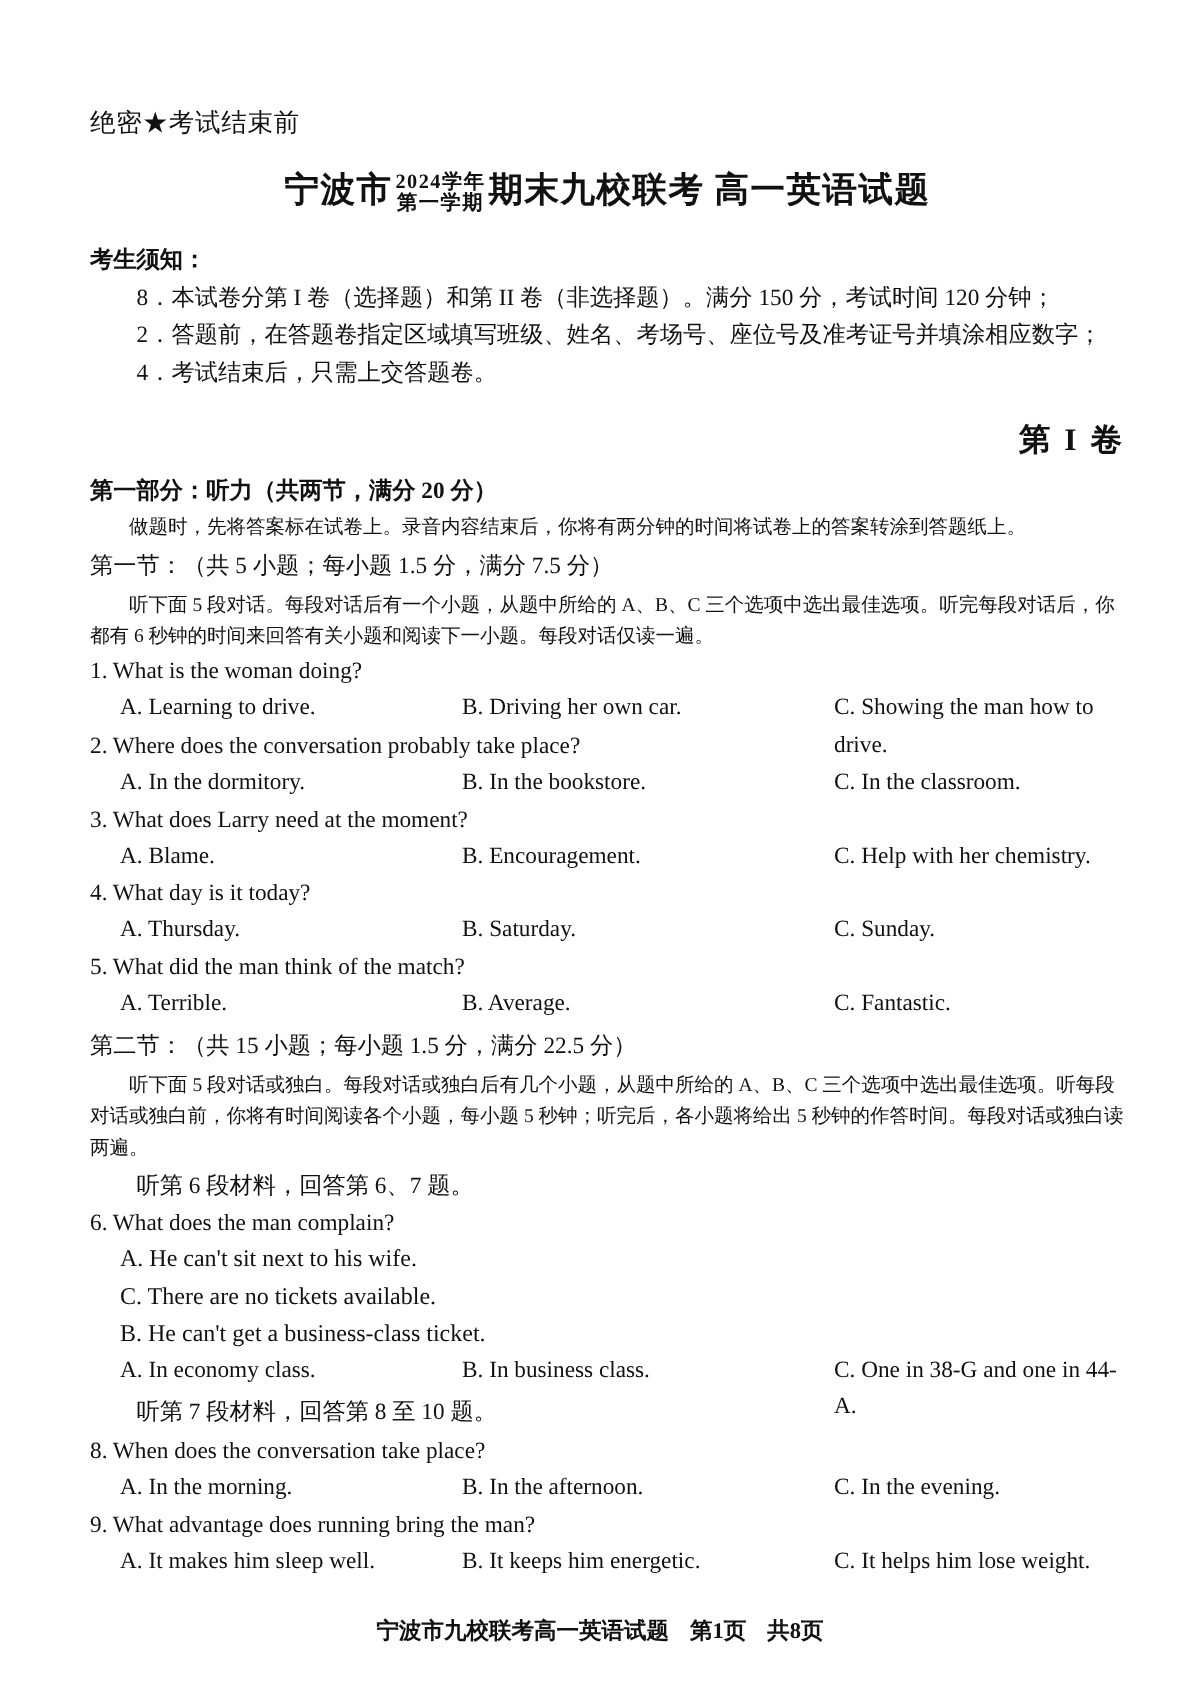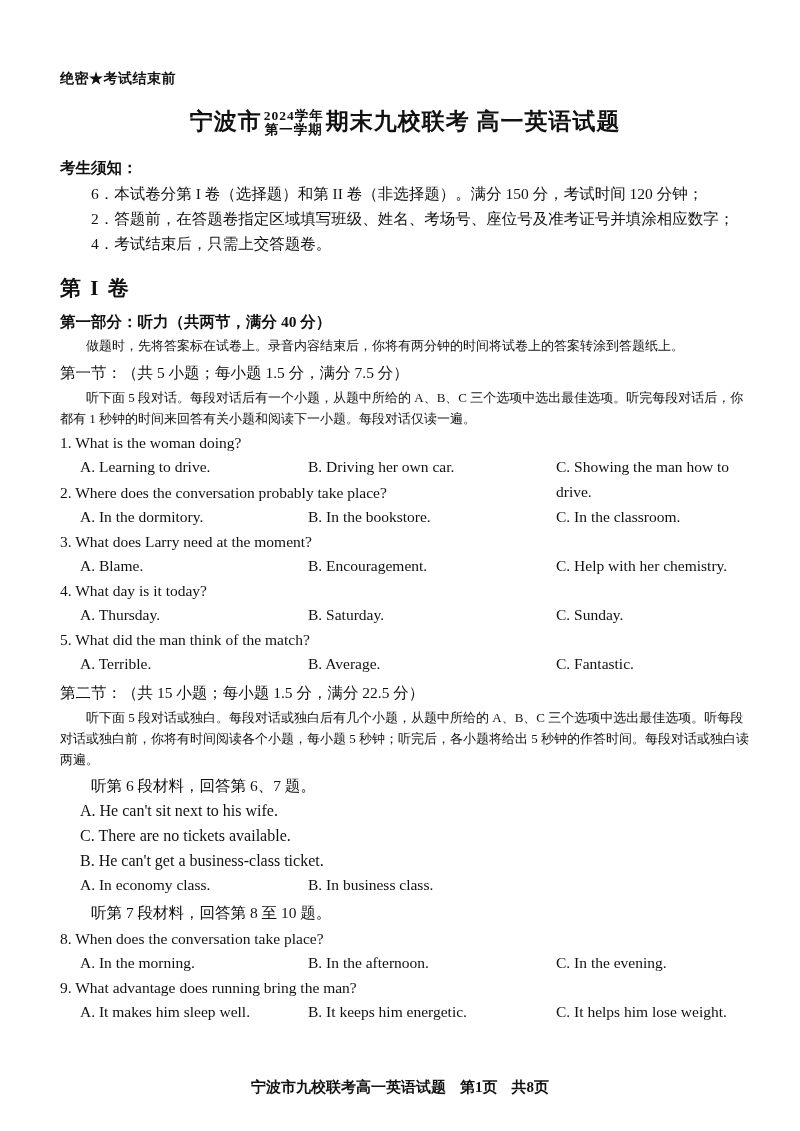--- a/index.html
+++ b/index.html
@@ -23,24 +23,23 @@
     padding: 0;
   }
   .inner {
     position: absolute;
     left: 60px;
     top: 70px;
     width: 690px;
   }
   .secret-line {
     font-family: "Liberation Serif", serif;
-    font-size: 14px;
+    font-size: 17px;
     letter-spacing: 0.5px;
     margin-bottom: 18px;
-    font-weight: bold;
   }
   .title-row {
     text-align: center;
     font-size: 23px;
     font-weight: bold;
     letter-spacing: 1px;
     margin: 6px 0 2px 0;
     white-space: nowrap;
   }
   .title-row .city { font-size: 23px; }
@@ -63,21 +62,21 @@
   }
   .notice-list {
     margin: 2px 0 0 0;
     padding: 0;
     list-style: none;
     font-size: 15.5px;
     line-height: 1.62;
   }
   .notice-list li { text-indent: 2em; }
   .juan-title {
-    text-align: left;
+    text-align: right;
     font-size: 21px;
     font-weight: bold;
     margin: 18px 0 10px 0;
     letter-spacing: 2px;
   }
   .part-head {
     font-size: 15.5px;
     font-weight: bold;
     margin-top: 8px;
   }
@@ -136,32 +135,32 @@
   <div class="inner">
 
     <div class="secret-line">绝密★考试结束前</div>
 
     <div class="title-row">
       <span class="city">宁波市</span><span class="stack"><span>2024学年</span><span>第一学期</span></span><span>期末九校联考  高一英语试题</span>
     </div>
 
     <div class="notice-head">考生须知：</div>
     <ul class="notice-list">
-      <li>6．本试卷分第 I 卷（选择题）和第 II 卷（非选择题）。满分 150 分，考试时间 120 分钟；</li>
+      <li>8．本试卷分第 I 卷（选择题）和第 II 卷（非选择题）。满分 150 分，考试时间 120 分钟；</li>
       <li>2．答题前，在答题卷指定区域填写班级、姓名、考场号、座位号及准考证号并填涂相应数字；</li>
       <li>4．考试结束后，只需上交答题卷。</li>
     </ul>
 
     <div class="juan-title">第 I 卷</div>
 
-    <div class="part-head">第一部分：听力（共两节，满分 40 分）</div>
+    <div class="part-head">第一部分：听力（共两节，满分 20 分）</div>
     <div class="para">做题时，先将答案标在试卷上。录音内容结束后，你将有两分钟的时间将试卷上的答案转涂到答题纸上。</div>
 
     <div class="sec-head">第一节：（共 5 小题；每小题 1.5 分，满分 7.5 分）</div>
-    <div class="para">听下面 5 段对话。每段对话后有一个小题，从题中所给的 A、B、C 三个选项中选出最佳选项。听完每段对话后，你都有 1 秒钟的时间来回答有关小题和阅读下一小题。每段对话仅读一遍。</div>
+    <div class="para">听下面 5 段对话。每段对话后有一个小题，从题中所给的 A、B、C 三个选项中选出最佳选项。听完每段对话后，你都有 6 秒钟的时间来回答有关小题和阅读下一小题。每段对话仅读一遍。</div>
 
     <div class="q"><span>1.</span> <span>What is the woman doing?</span></div>
     <div class="opts">
       <span class="oa">A. Learning to drive.</span>
       <span class="ob">B. Driving her own car.</span>
       <span class="oc">C. Showing the man how to drive.</span>
     </div>
 
     <div class="q"><span>2.</span> <span>Where does the conversation probably take place?</span></div>
     <div class="opts">
@@ -189,27 +188,29 @@
       <span class="oa">A. Terrible.</span>
       <span class="ob">B. Average.</span>
       <span class="oc">C. Fantastic.</span>
     </div>
 
     <div class="sec-head">第二节：（共 15 小题；每小题 1.5 分，满分 22.5 分）</div>
     <div class="para">听下面 5 段对话或独白。每段对话或独白后有几个小题，从题中所给的 A、B、C 三个选项中选出最佳选项。听每段对话或独白前，你将有时间阅读各个小题，每小题 5 秒钟；听完后，各小题将给出 5 秒钟的作答时间。每段对话或独白读两遍。</div>
 
     <div class="mat-line">听第 6 段材料，回答第 6、7 题。</div>
 
+    <div class="q"><span>6.</span> <span>What does the man complain?</span></div>
     <div class="optline">A. He can't sit next to his wife.</div>
     <div class="optline">C. There are no tickets available.</div>
     <div class="optline">B. He can't get a business-class ticket.</div>
 
     <div class="opts">
       <span class="oa">A. In economy class.</span>
       <span class="ob">B. In business class.</span>
+      <span class="oc">C. One in 38-G and one in 44-A.</span>
     </div>
 
     <div class="mat-line">听第 7 段材料，回答第 8 至 10 题。</div>
 
     <div class="q"><span>8.</span> <span>When does the conversation take place?</span></div>
     <div class="opts">
       <span class="oa">A. In the morning.</span>
       <span class="ob">B. In the afternoon.</span>
       <span class="oc">C. In the evening.</span>
     </div>

